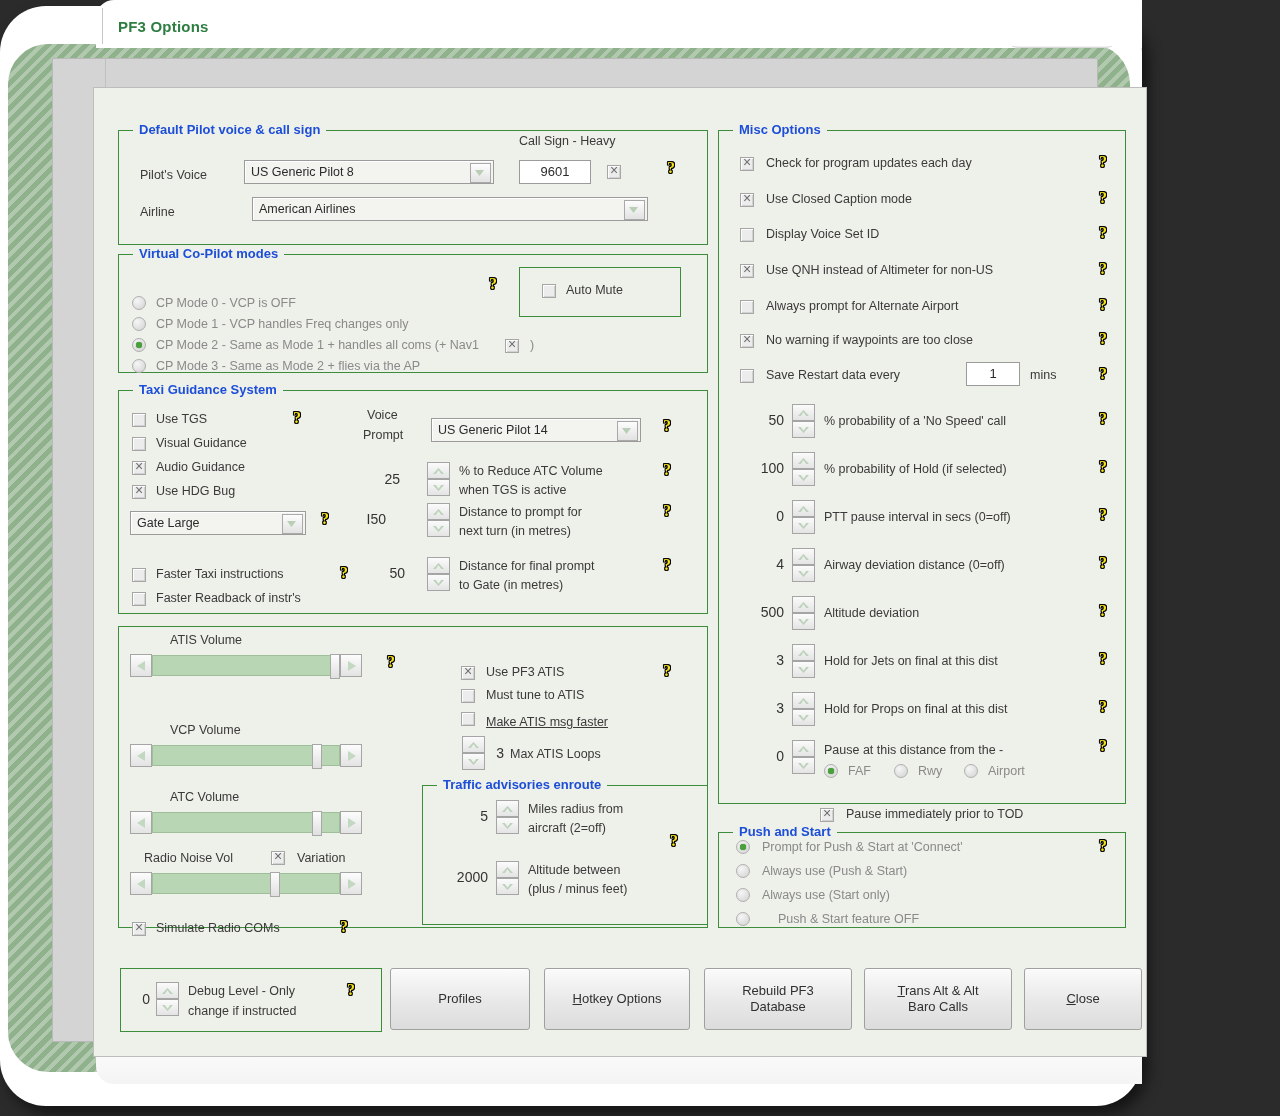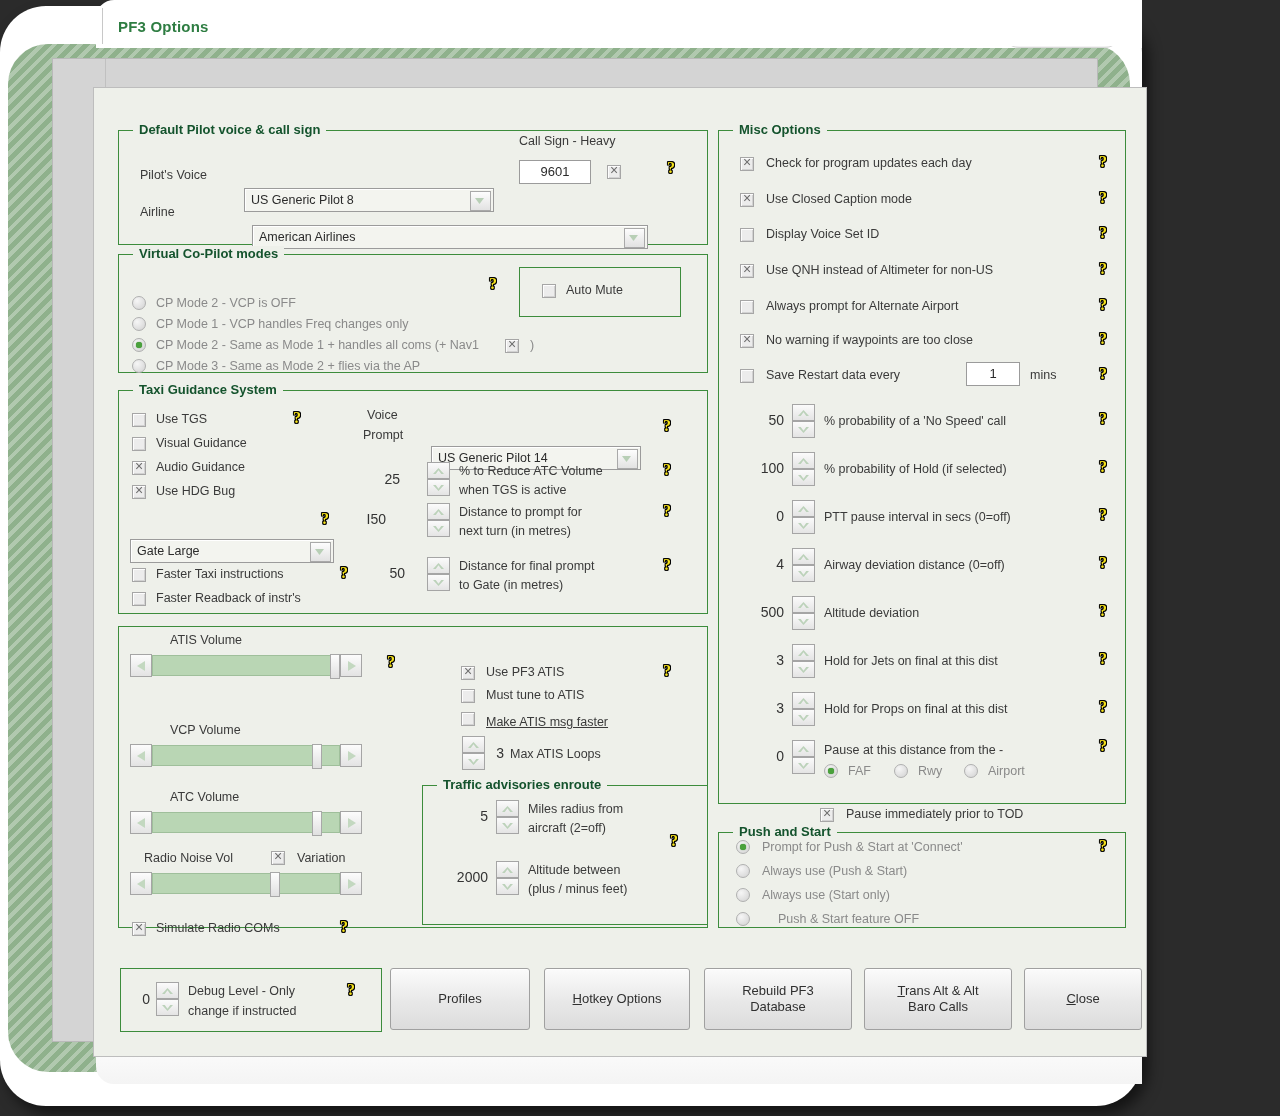--- a/index.html
+++ b/index.html
@@ -56,21 +56,21 @@
   .inner-chrome .vsep{position:absolute;left:52px;top:0;width:1px;height:982px;background:#c0c0c0;}
   .dialog{
     position:absolute;left:40px;top:28px;width:1052px;height:968px;
     background:#eef0ea;border:1px solid #bdbdbd;
   }
 
   
   .grp{position:absolute;border:1px solid #3c8c3c;background:transparent;}
   .grp > .cap{
     position:absolute;top:-9px;left:14px;padding:0 6px;background:#eef0ea;
-    color:#14532d;font-weight:bold;font-size:13px;white-space:nowrap;
+    color:#1d4ed8;font-weight:bold;font-size:13px;white-space:nowrap;
   }
   .panel{position:absolute;border:1px solid #3c8c3c;background:transparent;}
 
   
   .lbl{position:absolute;white-space:nowrap;color:#3a3a3a;}
   .lbl.dim{color:#8a8a8a;}
 
   .cb{
     position:absolute;width:14px;height:14px;box-sizing:border-box;
     background:#ececec;border:1px solid #a6a6a6;
@@ -94,21 +94,20 @@
     position:absolute;width:14px;height:18px;font-size:16px;font-weight:bold;
     color:#f5e21c;line-height:16px;text-align:center;
     text-shadow:-1px 0 #000,1px 0 #000,0 -1px #000,0 1px #000,-1px -1px #000,1px 1px #000,1px -1px #000,-1px 1px #000;
     font-family:"Liberation Serif", serif;
   }
 
   .combo{
     position:absolute;box-sizing:border-box;height:24px;
     background:#f3f4ef;border:1px solid #9b9b9b;
     box-shadow:inset 1px 1px 0 #ffffff;
-    margin-top:28px;
   }
   .combo .txt{position:absolute;left:6px;top:4px;font-size:12.5px;color:#2b2b2b;white-space:nowrap;}
   .combo .arrowbox{
     position:absolute;right:2px;top:2px;width:19px;height:18px;
     background:linear-gradient(#fdfdfd,#e2e2e2);border:1px solid #a9a9a9;
   }
   .combo .arrowbox::after{
     content:"";position:absolute;left:4px;top:6px;width:9px;height:6px;
     background:#b8cfb6;
     clip-path:polygon(0 0,100% 0,50% 100%);
@@ -208,21 +207,21 @@
 
       <div class="grp" style="left:24px;top:166px;width:588px;height:117px;">
         <div class="cap">Virtual Co-Pilot modes</div>
       </div>
       <div class="help" style="left:392px;top:188px;">?</div>
       <div class="panel" style="left:425px;top:179px;width:160px;height:48px;"></div>
       <div class="cb" style="left:448px;top:196px;"></div>
       <div class="lbl" style="left:472px;top:195px;">Auto Mute</div>
 
       <div class="rb" style="left:38px;top:208px;"></div>
-      <div class="lbl dim" style="left:62px;top:208px;">CP Mode 2 - VCP is OFF</div>
+      <div class="lbl dim" style="left:62px;top:208px;">CP Mode 0 - VCP is OFF</div>
       <div class="rb" style="left:38px;top:229px;"></div>
       <div class="lbl dim" style="left:62px;top:229px;">CP Mode 1 - VCP handles Freq changes only</div>
       <div class="rb on" style="left:38px;top:250px;"></div>
       <div class="lbl dim" style="left:62px;top:250px;">CP Mode 2 - Same as Mode 1 + handles all coms (+ Nav1</div>
       <div class="cb on" style="left:411px;top:251px;"></div>
       <div class="lbl dim" style="left:436px;top:250px;">)</div>
       <div class="rb" style="left:38px;top:271px;"></div>
       <div class="lbl dim" style="left:62px;top:271px;">CP Mode 3 - Same as Mode 2 + flies via the AP</div>
 
       <div class="grp" style="left:24px;top:302px;width:588px;height:222px;">
@@ -248,21 +247,21 @@
 
       <div class="spinval" style="left:270px;top:383px;width:36px;">25</div>
       <div class="spin" style="left:333px;top:374px;">
         <div class="b up"></div>
         <div class="b dn"></div>
       </div>
       <div class="lbl" style="left:365px;top:376px;">% to Reduce ATC Volume</div>
       <div class="lbl" style="left:365px;top:395px;">when TGS is active</div>
       <div class="help" style="left:566px;top:374px;">?</div>
 
-      <div class="combo" style="left:36px;top:423px;width:204px;">
+      <div class="combo" style="left:36px;top:423px;width:176px;">
         <div class="txt">Gate Large</div>
         <div class="arrowbox"></div>
       </div>
       <div class="help" style="left:224px;top:423px;">?</div>
       <div class="spinval" style="left:252px;top:423px;width:40px;">I50</div>
       <div class="spin" style="left:333px;top:415px;">
         <div class="b up"></div>
         <div class="b dn"></div>
       </div>
       <div class="lbl" style="left:365px;top:417px;">Distance to prompt for</div>

